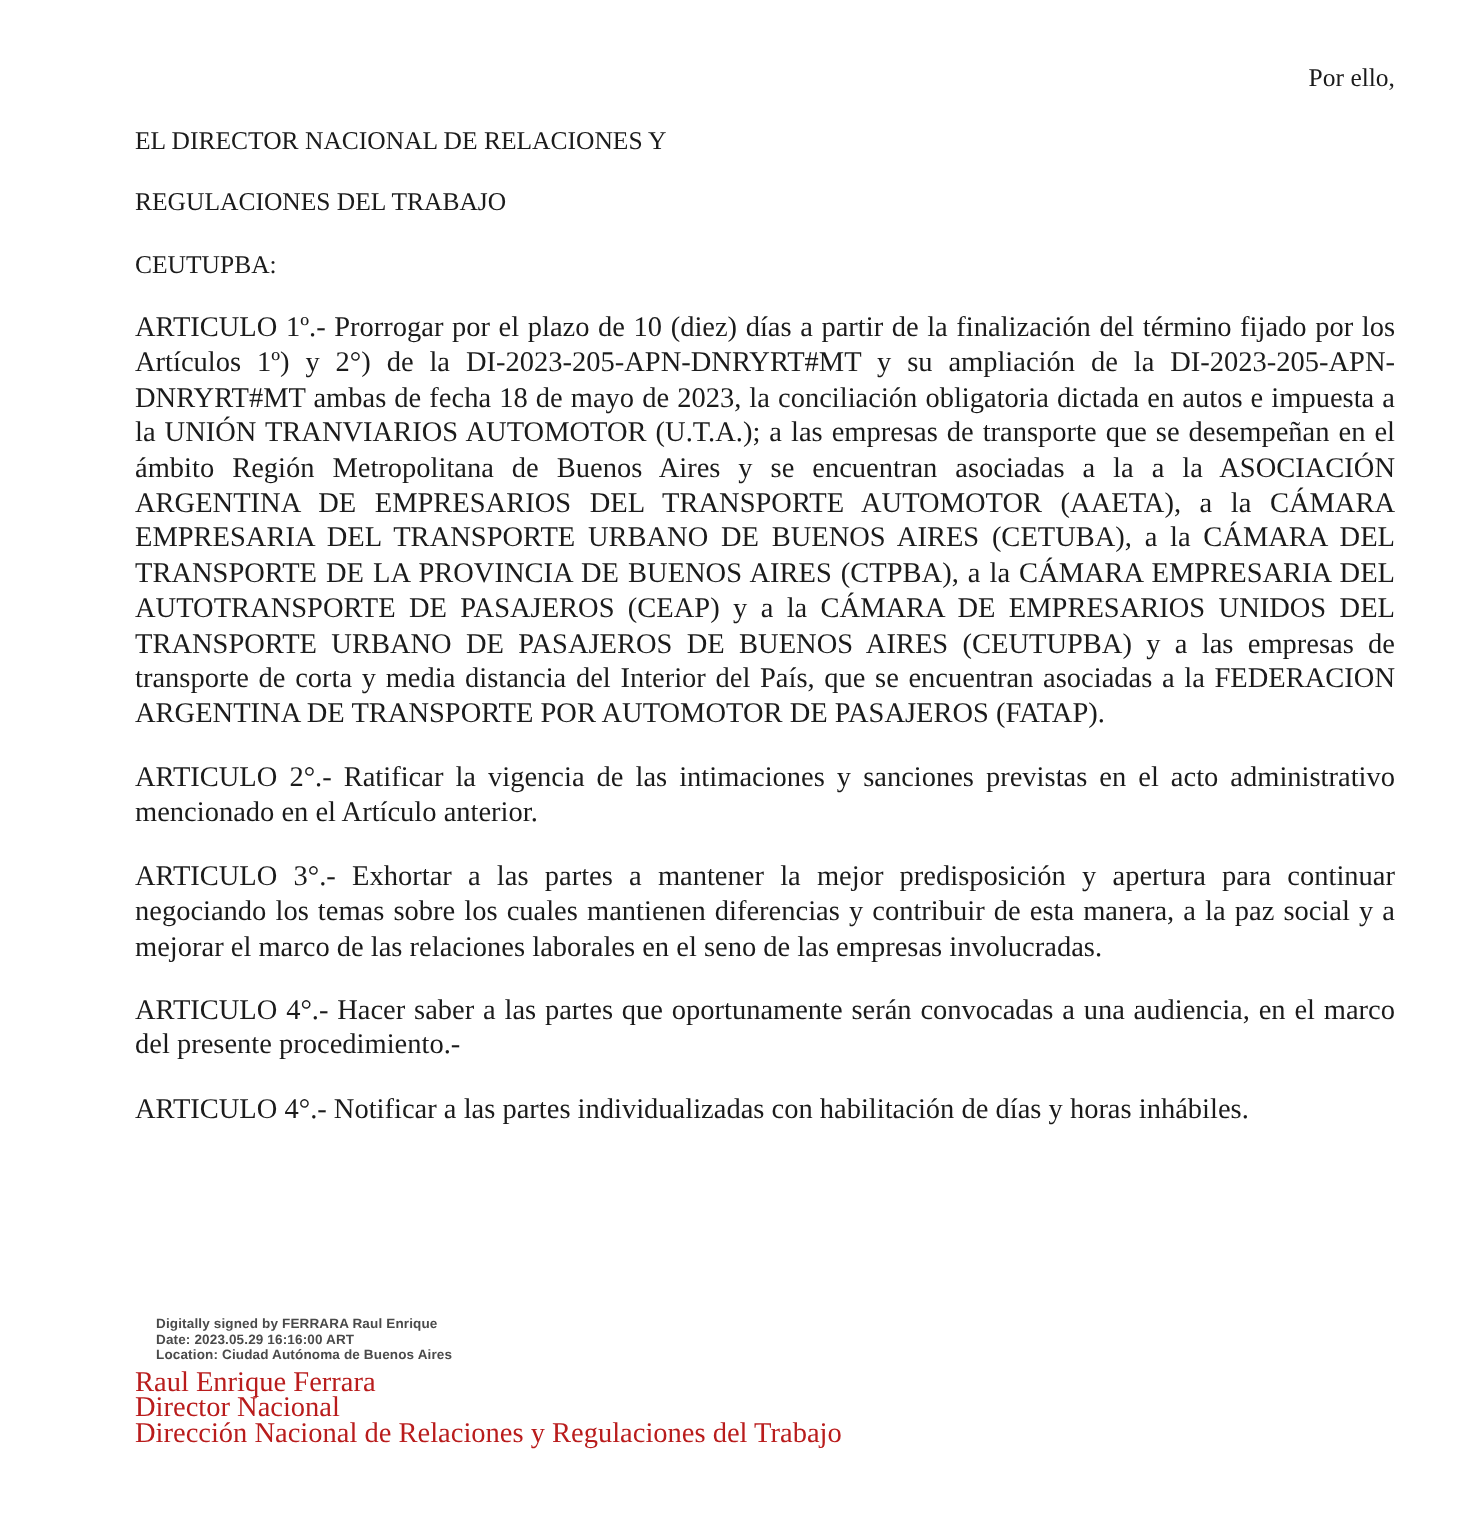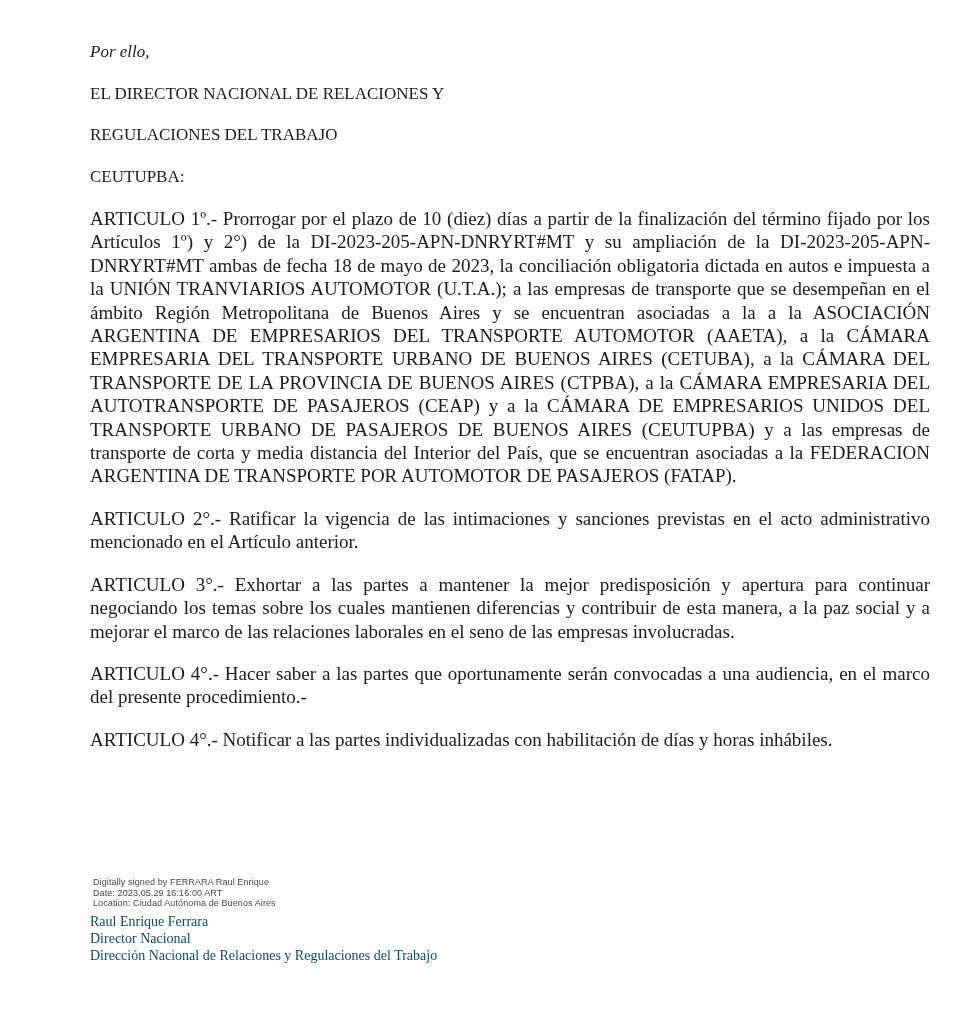--- a/index.html
+++ b/index.html
@@ -19,22 +19,21 @@
   .content {
     position: absolute;
     left: 90px;
     top: 40px;
     width: 840px;
   }
   .intro {
     margin: 0;
     font-size: 17px;
     line-height: 23.5px;
-    text-align: left;
-    font-style: italic;
+    text-align: right;
   }
   .heading {
     margin: 18px 0 0 0;
     font-size: 17px;
     line-height: 23.5px;
     font-weight: normal;
     text-align: left;
   }
   .article {
     margin: 19px 0 0 0;
@@ -46,32 +45,33 @@
   .article:first-of-type {
     margin-top: 21px;
   }
   .signature-block {
     position: absolute;
     left: 90px;
     top: 877px;
     width: 600px;
   }
   .digital-sig {
-    margin-left: 3px;
+    margin-left: 14px;
     font-family: "Liberation Sans", "DejaVu Sans", sans-serif;
     font-size: 9px;
     line-height: 10.5px;
     color: #4a4a4a;
     letter-spacing: 0.1px;
+    font-weight: bold;
   }
   .signer {
     margin-top: 4px;
-    font-size: 14px;
+    font-size: 19px;
     line-height: 17.4px;
-    color: #0c4a6e;
+    color: #b91c1c;
   }
 </style>
 </head>
 <body>
 
 <div class="page">
   <div class="content">
 
     <p class="intro">Por ello,</p>
 

